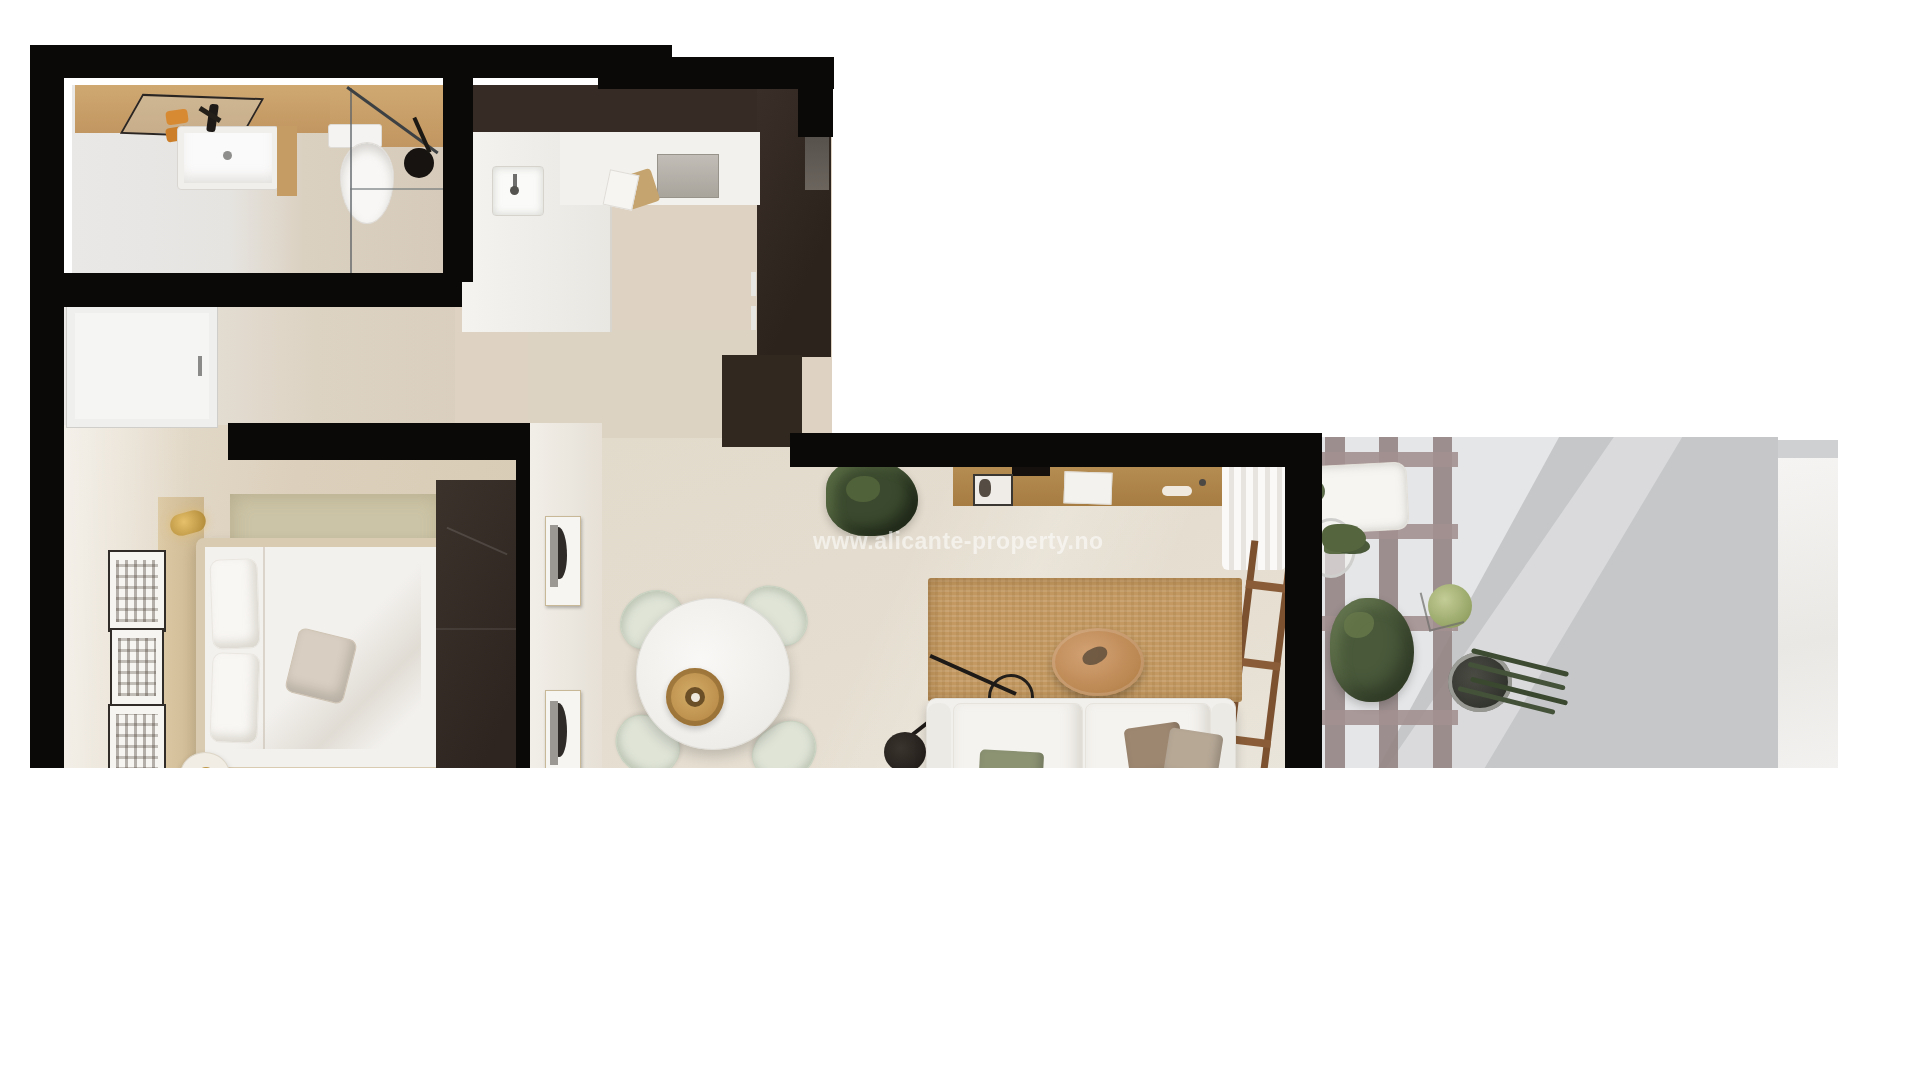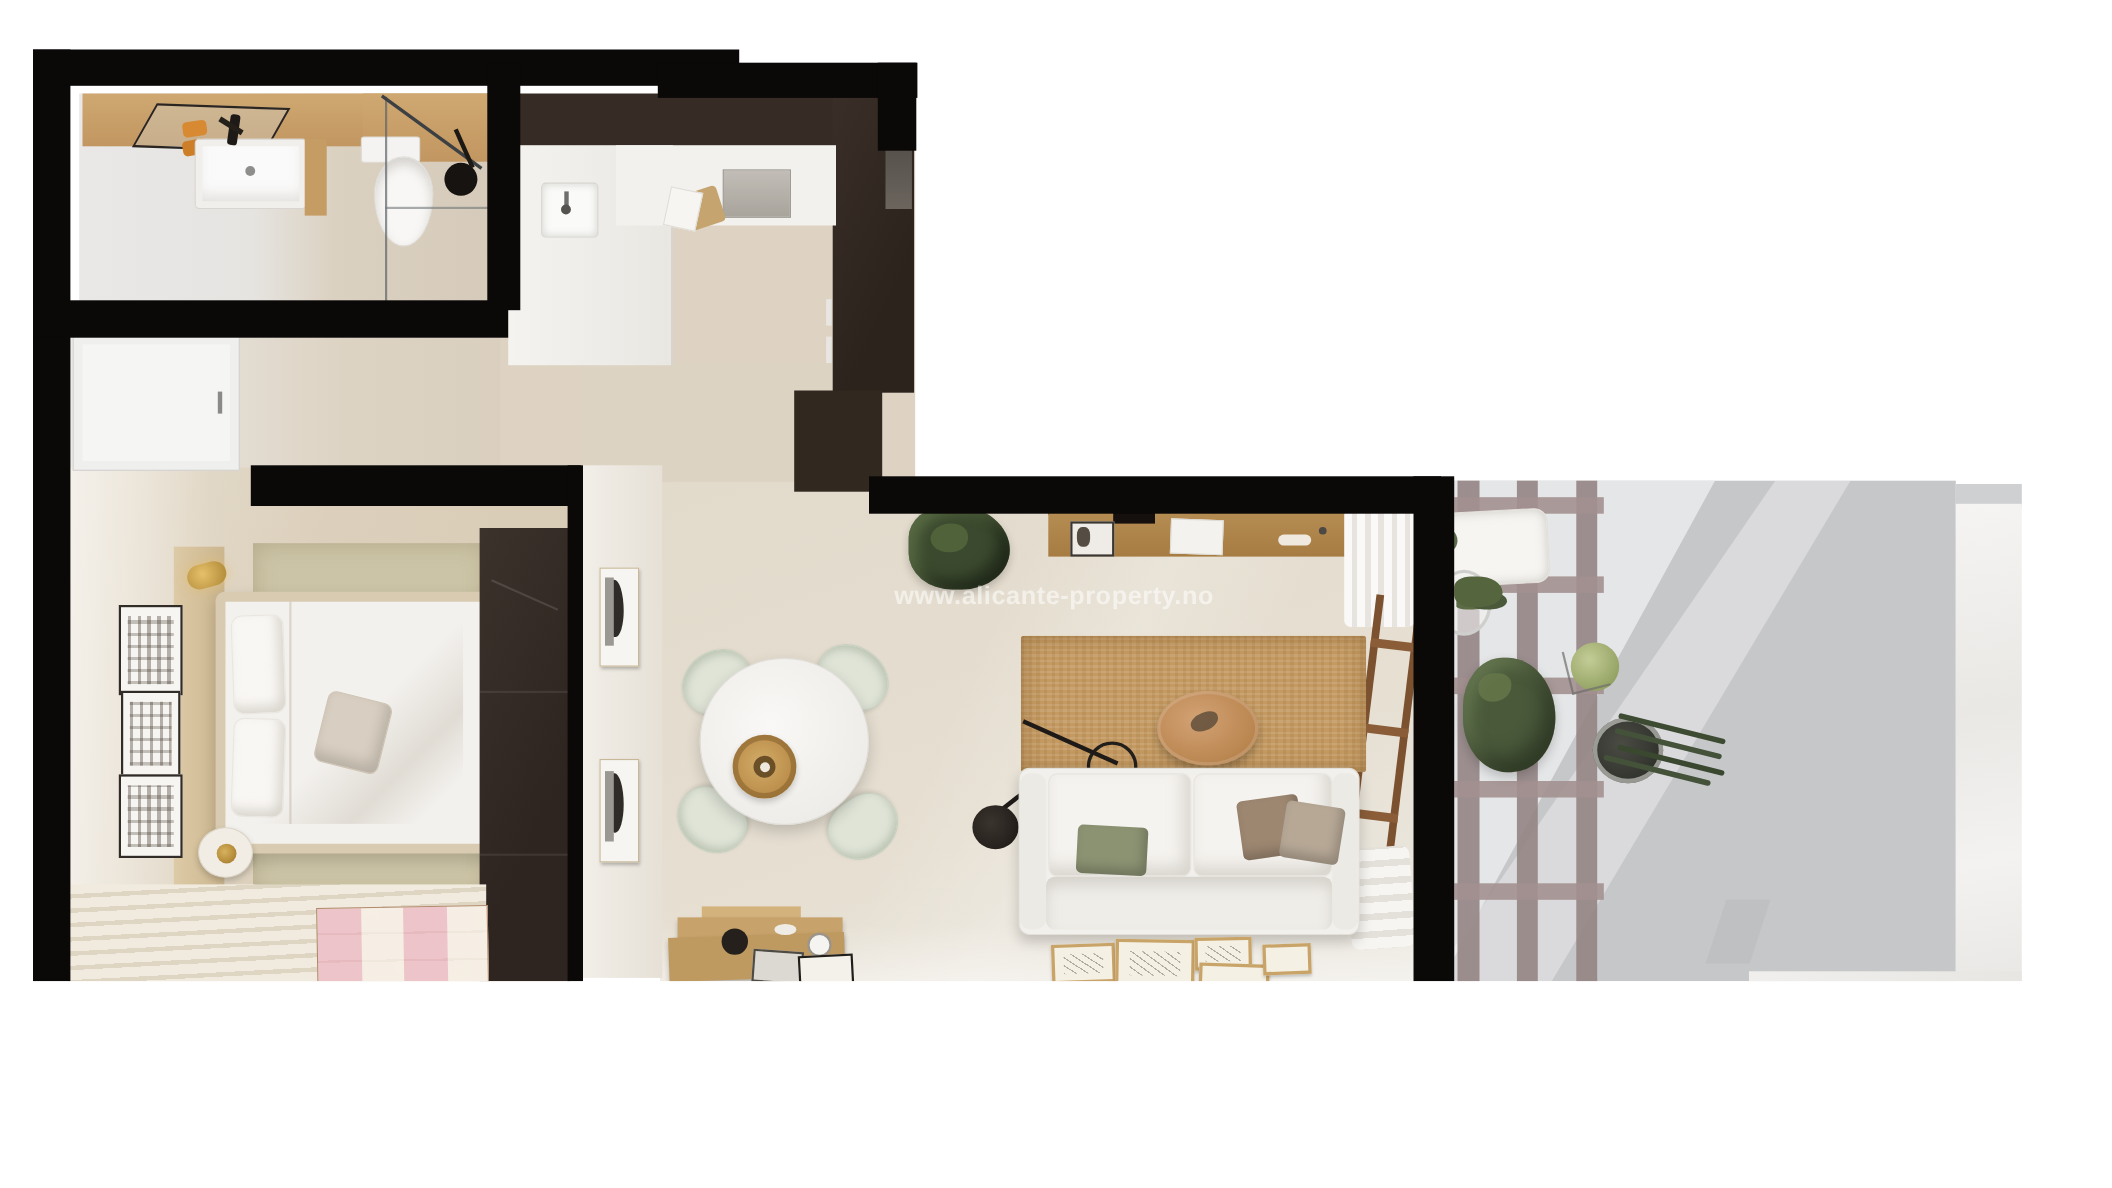--- a/index.html
+++ b/index.html
@@ -1,16 +1,16 @@
 <!DOCTYPE html>
 <html><head>
 <meta charset="utf-8">
 <style>
   html,body{margin:0;padding:0;background:#ffffff;}
-  .stage{position:relative;width:1920px;height:892px;background:#ffffff;overflow:hidden;
+  .stage{position:relative;width:1920px;height:768px;background:#ffffff;overflow:hidden;
          font-family:"Liberation Sans", sans-serif;}
   .a{position:absolute;}
   
   .wall{background:#0b0808;}
   
   .wood{background:linear-gradient(180deg,#cfa871,#c29660);}
   
   .bframe{background:#f7f5f1;border:2px solid #312c27;}
   .bframe .art{position:absolute;left:6px;top:8px;right:6px;bottom:8px;
     background:repeating-linear-gradient(90deg,rgba(70,60,50,.38) 0 3px,transparent 3px 9px),

